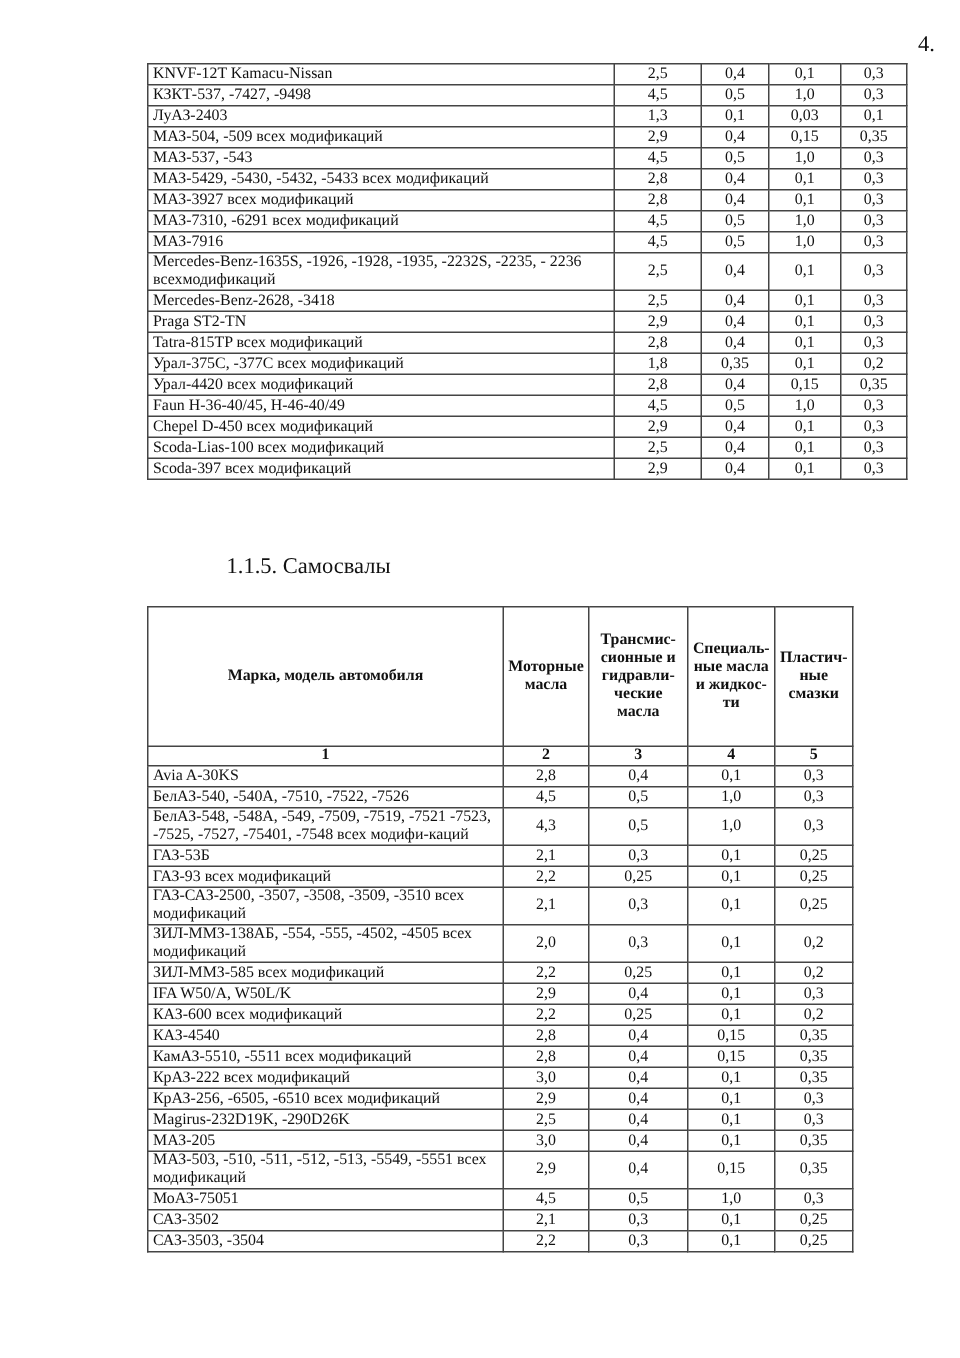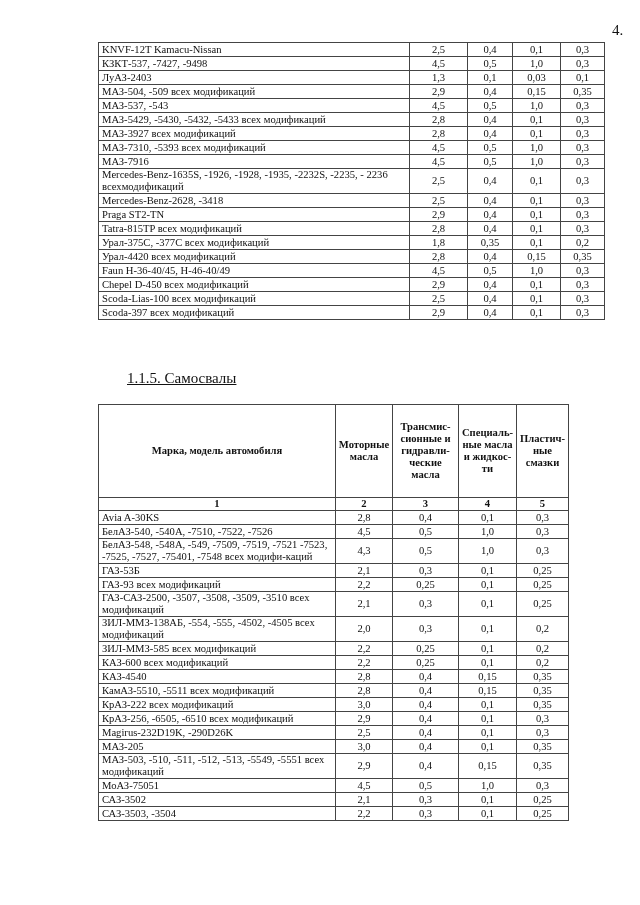--- a/index.html
+++ b/index.html
@@ -7,21 +7,21 @@
          font-family:"Liberation Serif", "DejaVu Serif", serif; color:#111; }
   .page-num { position:absolute; top:22px; left:612px; font-size:15px; }
   table { border-collapse:collapse; position:absolute; left:98px; table-layout:fixed; }
   td, th { border:1px solid #444; font-size:10.6px; line-height:12px; padding:0 3px; vertical-align:middle; }
   td.num { text-align:center; }
   #t1 { top:42px; width:506px; }
   #t2 { top:404px; width:470px; }
   #t1 td { height:13px; }
   #t2 td { height:13px; }
   th { font-weight:bold; text-align:center; font-size:10.6px; line-height:12px; padding:2px 1px; }
-  .section-title { position:absolute; top:370px; left:127px; font-size:15px;text-decoration:underline; }
+  .section-title { position:absolute; top:370px; left:151px; font-size:15px; }
 </style>
 </head>
 <body>
 
 <div class="page-num">4.</div>
 
 <table id="t1">
   <colgroup>
     <col style="width:311px">
       <col style="width:58px">
@@ -73,21 +73,21 @@
         <td class="num">0,3</td>
       </tr>
       <tr>
         <td>МАЗ-3927 всех модификаций</td>
         <td class="num">2,8</td>
         <td class="num">0,4</td>
         <td class="num">0,1</td>
         <td class="num">0,3</td>
       </tr>
       <tr>
-        <td>МАЗ-7310, -5393 всех модификаций</td>
+        <td>МАЗ-7310, -6291 всех модификаций</td>
         <td class="num">4,5</td>
         <td class="num">0,5</td>
         <td class="num">1,0</td>
         <td class="num">0,3</td>
       </tr>
       <tr>
         <td>МАЗ-7916</td>
         <td class="num">4,5</td>
         <td class="num">0,5</td>
         <td class="num">1,0</td>
@@ -243,20 +243,27 @@
         <td class="num">0,2</td>
       </tr>
       <tr>
         <td>ЗИЛ-ММЗ-585 всех модификаций</td>
         <td class="num">2,2</td>
         <td class="num">0,25</td>
         <td class="num">0,1</td>
         <td class="num">0,2</td>
       </tr>
       <tr>
+        <td>IFA W50/A, W50L/K</td>
+        <td class="num">2,9</td>
+        <td class="num">0,4</td>
+        <td class="num">0,1</td>
+        <td class="num">0,3</td>
+      </tr>
+      <tr>
         <td>КАЗ-600 всех модификаций</td>
         <td class="num">2,2</td>
         <td class="num">0,25</td>
         <td class="num">0,1</td>
         <td class="num">0,2</td>
       </tr>
       <tr>
         <td>КАЗ-4540</td>
         <td class="num">2,8</td>
         <td class="num">0,4</td>

